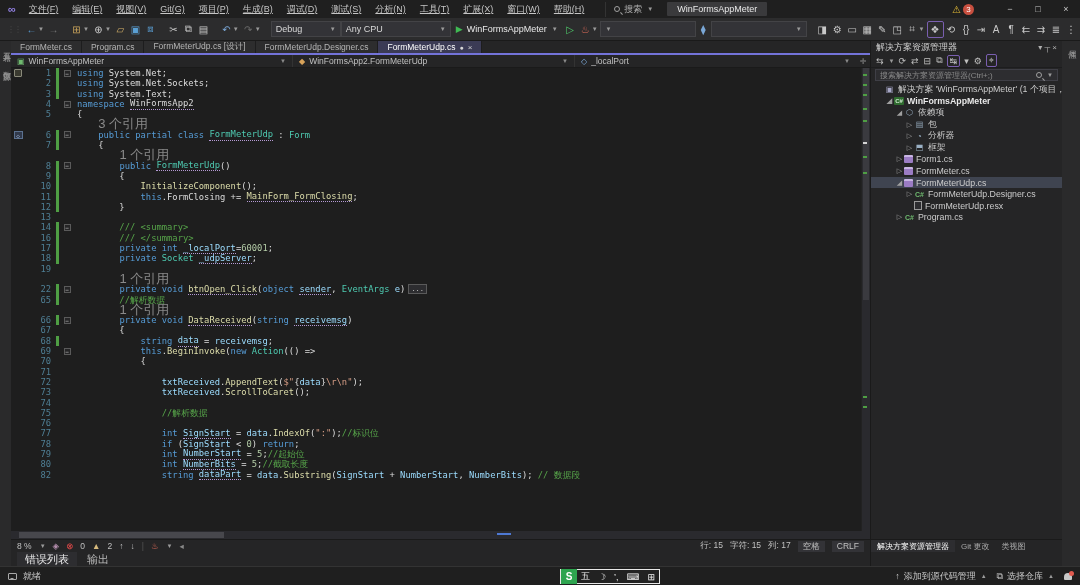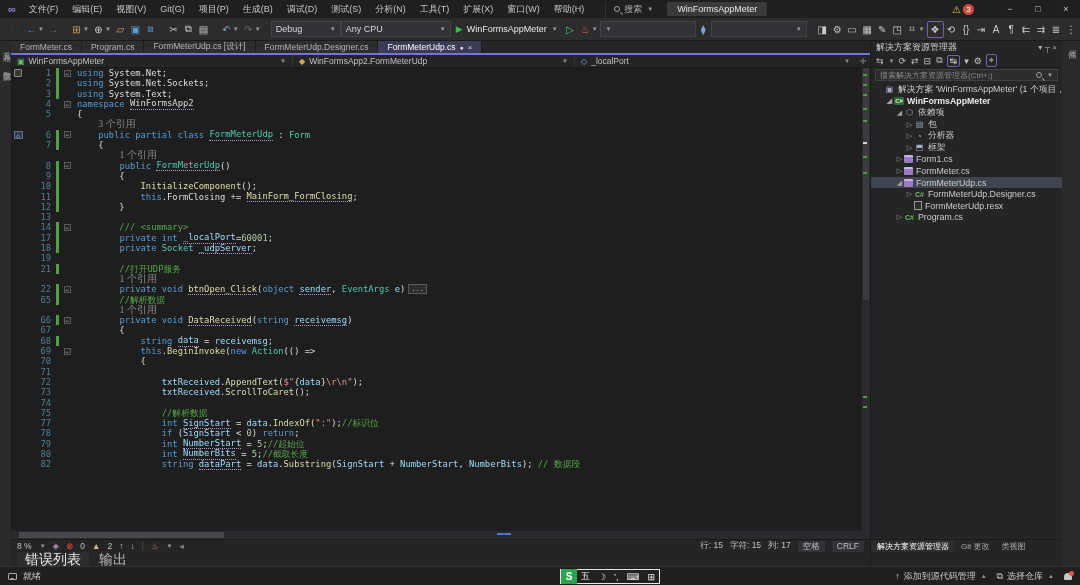--- a/index.html
+++ b/index.html
@@ -4,21 +4,21 @@
 <style>
   * { margin:0; padding:0; box-sizing:border-box; }
   html,body { width:1080px; height:585px; overflow:hidden; background:#1e1e1e;
     font-family:"Liberation Sans", sans-serif; color:#cccccc; }
   .app { width:1080px; height:585px; display:flex; flex-direction:column; background:#1e1e1e; }
 
   
   .titlebar { height:18px; background:#1f1f1f; display:flex; align-items:center; font-size:9px; flex:0 0 auto; }
   .vslogo { color:#9583e8; font-size:11px; font-weight:bold; padding:0 6px 0 8px; }
   .menus { display:flex; }
-  .menu-item { padding:0 7px; line-height:18px; color:#c5c5c5; cursor:default; }
+  .menu-item { padding:0 7px; line-height:18px; color:#c5c5c5; cursor:default;text-decoration:underline; }
   .tb-search { display:flex; align-items:center; gap:4px; margin-left:14px; padding:1px 8px; color:#b0b0b0; border-left:1px solid #333; }
   .mag { width:6px; height:6px; border:1px solid #a0a0a0; border-radius:50%; position:relative; display:inline-block; }
   .mag::after { content:""; position:absolute; width:3px; height:1px; background:#a0a0a0; transform:rotate(45deg); left:5px; top:6px; }
   .sol-chip { background:#3a3a3c; color:#e8e8e8; padding:2px 10px; margin-left:6px; border-radius:1px; }
   .tb-spacer { flex:1; }
   .warn-glyph { color:#d8b233; font-size:10px; }
   .badge { background:#c84f3f; color:#fff; border-radius:50%; width:11px; height:11px; display:inline-flex; align-items:center; justify-content:center; font-size:8px; margin-left:2px; }
   .win-btns { display:flex; margin-left:22px; }
   .win-btn { width:28px; text-align:center; line-height:18px; color:#c8c8c8; font-size:9px; }
 
@@ -67,39 +67,39 @@
   .code-row.cur .lnum { color:#c6c6c6; }
   .gbar { width:6px; flex:0 0 auto; position:relative; }
   .gbar.on::after { content:""; position:absolute; left:1px; top:0; bottom:0; width:3px; background:#4f9e44; }
   .gfold { width:12px; flex:0 0 auto; display:flex; align-items:center; justify-content:center; }
   .foldbox { width:7px; height:7px; border:1px solid #5a5a5a; background:#252526; color:#c8c8c8; font-size:6px; line-height:5px; text-align:center; }
   .codetext { white-space:pre; padding-left:4px; display:flex; align-items:center; }
   .codetext span { white-space:pre; }
   .k{color:#569cd6} .t{color:#4ec9b0} .m{color:#dcdcaa} .s{color:#d69d85}
   .c{color:#57a64a} .d{color:#dcdcdc} .v{color:#9cdcfe} .n2{color:#b5cea8}
   .uu{border-bottom:1px dotted #b49ad4}
-  .cl-text { color:#8a8a8a; font-size:10px; font-family:Liberation Serif, serif; }
+  .cl-text { color:#8a8a8a; font-size:13px; font-family:Liberation Sans, sans-serif; }
   .caret-bar { display:inline-block; width:1px; height:8px; background:#e8e8e8; margin-left:1px; }
   .ellbox { border:1px solid #5a5a5a; background:#2d2d30; color:#c0c0c0; font-size:7px; padding:0 2px; margin-left:3px; line-height:8px; }
   .vscroll { position:absolute; top:0; right:0; width:9px; bottom:0; background:#2a2a2e; border-left:1px solid #222; }
   .vthumb { position:absolute; left:1px; right:1px; top:0; height:232px; background:#3a3a3f; }
   .smark { position:absolute; left:1px; width:4px; height:2px; }
 
   .hscroll { height:8px; background:#2a2a2e; position:relative; flex:0 0 auto; }
   .hthumb { position:absolute; top:1px; height:6px; left:8px; width:205px; background:#47474c; }
   .hmark { position:absolute; top:2px; height:2px; width:14px; background:#4e79d4; left:486px; }
 
   
   .inforow { height:13px; background:#252526; border-top:1px solid #1a1a1a; display:flex; align-items:center; font-size:8.5px; color:#c0c0c0; padding:0 6px; gap:7px; flex:0 0 auto; }
   .err { color:#f14c4c; } .wrn { color:#d7ba7d; } .health { color:#b48ead; }
   .inforow .sp { flex:1; }
   .chip { background:#333337; padding:0 5px; line-height:11px; }
 
   
-  .panelrow { height:14px; background:#252526; display:flex; align-items:flex-end; font-size:14px; gap:2px; padding-left:6px; flex:0 0 auto; }
+  .panelrow { height:14px; background:#252526; display:flex; align-items:flex-end; font-size:11px; gap:2px; padding-left:6px; flex:0 0 auto; }
   .ptab { padding:0 8px; color:#b9b9b9; line-height:14px; }
   .ptab.active { color:#e8e8e8; background:#2d2d30; }
 
   
   .sepanel { width:192px; background:#252526; border-left:1px solid #1a1a1a; display:flex; flex-direction:column; font-size:9px; flex:0 0 auto; }
   .se-head { height:13px; display:flex; align-items:center; padding:0 5px; color:#cfcfcf; gap:6px; }
   .se-head .sp { flex:1; }
   .se-hbtn { color:#b0b0b0; font-size:8px; }
   .se-tools { height:14px; display:flex; align-items:center; gap:3px; padding:0 4px; border-bottom:1px solid #1d1d1e; }
   .se-ti { color:#c0c0c0; font-size:9px; padding:0 1px; display:inline-flex; align-items:center; }
@@ -478,45 +478,45 @@
             <span class="g-ico"></span>
             <span class="lnum">14</span>
             <span class="gbar on"></span>
             <span class="gfold">
               <span class="foldbox">−</span>
             </span>
             <span class="codetext"><span class="c">        /// &lt;summary&gt;</span></span>
           </div>
           <div class="code-row">
             <span class="g-ico"></span>
+            <span class="lnum">16</span>
+            <span class="gbar on"></span>
+            <span class="gfold"></span>
+            <span class="codetext"><span class="c">        /// &lt;/summary&gt;</span></span>
+          </div>
+          <div class="code-row">
+            <span class="g-ico"></span>
             <span class="lnum">17</span>
             <span class="gbar on"></span>
             <span class="gfold"></span>
             <span class="codetext"><span class="d">        </span><span class="k">private</span><span class="d"> </span><span class="k">int</span><span class="d"> </span><span class="v uu">_localPort</span><span class="d">=</span><span class="n2">60001</span><span class="d">;</span></span>
           </div>
           <div class="code-row">
             <span class="g-ico"></span>
             <span class="lnum">18</span>
             <span class="gbar on"></span>
             <span class="gfold"></span>
             <span class="codetext"><span class="d">        </span><span class="k">private</span><span class="d"> </span><span class="t">Socket</span><span class="d"> </span><span class="v uu">_udpServer</span><span class="d">;</span></span>
           </div>
           <div class="code-row">
             <span class="g-ico"></span>
             <span class="lnum">19</span>
             <span class="gbar"></span>
             <span class="gfold"></span>
             <span class="codetext"></span>
-          </div>
-          <div class="code-row">
-            <span class="g-ico"></span>
-            <span class="lnum">21</span>
-            <span class="gbar on"></span>
-            <span class="gfold"></span>
-            <span class="codetext"><span class="c">        //打开UDP服务</span></span>
           </div>
           <div class="code-row">
             <span class="g-ico"></span>
             <span class="lnum"></span>
             <span class="gbar"></span>
             <span class="gfold"></span>
             <span class="codetext" style="padding-left: 46.4px;"><span class="cl-text">1 个引用</span></span>
           </div>
           <div class="code-row">
             <span class="g-ico"></span>
@@ -607,20 +607,27 @@
             <span class="gbar"></span>
             <span class="gfold"></span>
             <span class="codetext"></span>
           </div>
           <div class="code-row">
             <span class="g-ico"></span>
             <span class="lnum">75</span>
             <span class="gbar"></span>
             <span class="gfold"></span>
             <span class="codetext"><span class="c">                //解析数据</span></span>
+          </div>
+          <div class="code-row">
+            <span class="g-ico"></span>
+            <span class="lnum">76</span>
+            <span class="gbar"></span>
+            <span class="gfold"></span>
+            <span class="codetext"></span>
           </div>
           <div class="code-row">
             <span class="g-ico"></span>
             <span class="lnum">77</span>
             <span class="gbar"></span>
             <span class="gfold"></span>
             <span class="codetext"><span class="d">                </span><span class="k">int</span><span class="d"> </span><span class="v uu">SignStart</span><span class="d"> = </span><span class="v">data</span><span class="d">.</span><span class="m">IndexOf</span><span class="d">(</span><span class="s">":"</span><span class="d">);</span><span class="c">//标识位</span></span>
           </div>
           <div class="code-row">
             <span class="g-ico"></span>

